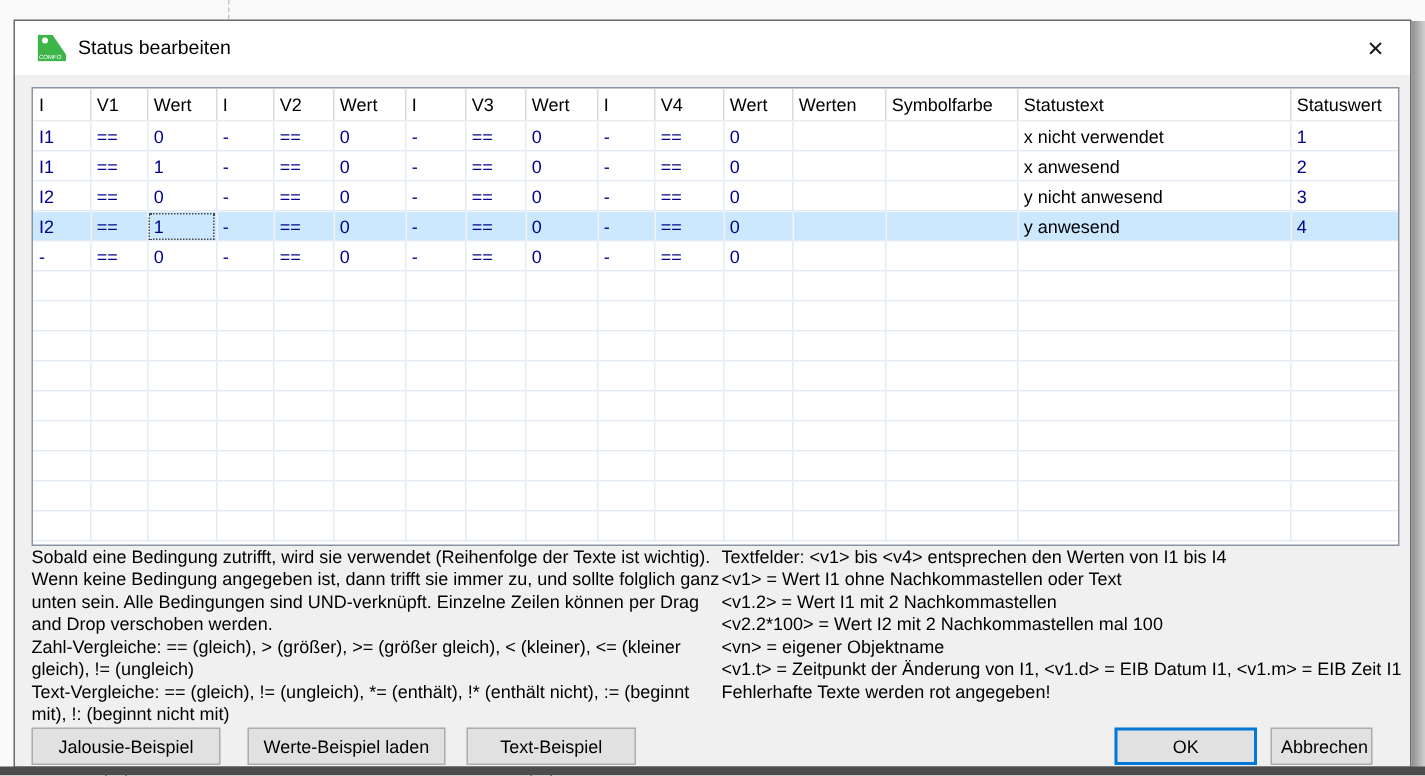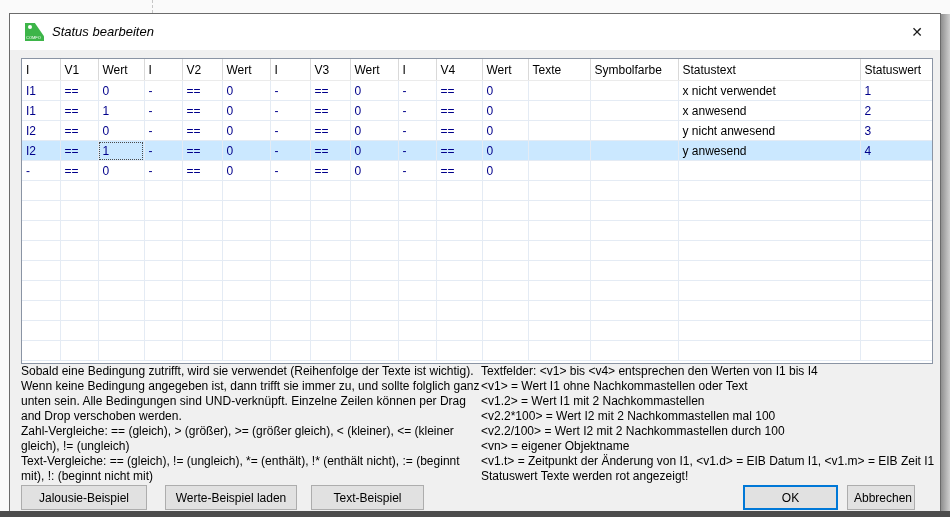--- a/index.html
+++ b/index.html
@@ -18,21 +18,21 @@
     background:linear-gradient(to right,#8f8f8f,#cfcfcf);}
   .shadow-bottom{position:absolute;left:0;top:511px;width:950px;height:6px;background:#4c4c4c;}
 
   .titlebar{position:absolute;left:0;top:0;right:0;height:36px;background:#ffffff;}
   .title-icon{
     position:absolute;left:15px;top:9px;width:19px;height:18px;background:#3db549;
     clip-path:polygon(0 0,52% 0,100% 74%,100% 100%,0 100%);
   }
   .title-icon .dot{position:absolute;left:3px;top:2px;width:4px;height:4px;border-radius:50%;background:#ffffff;}
   .title-icon .micro{position:absolute;left:1px;bottom:1px;font-size:4px;line-height:4px;color:#ffffff;letter-spacing:0;}
-  .title-text{position:absolute;left:42px;top:10px;font-size:13px;color:#000000;font-style:italic;}
+  .title-text{position:absolute;left:42px;top:10px;font-size:13px;color:#000000;}
   .close-btn{
     position:absolute;right:2px;top:0;width:42px;height:36px;
     display:flex;align-items:center;justify-content:center;
     font-size:14px;color:#1a1a1a;cursor:default;
   }
 
   .grid-wrap{
     position:absolute;left:11px;top:44px;width:912px;height:306px;
     background:#ffffff;border:1px solid #8a94a4;box-sizing:border-box;overflow:hidden;
   }
@@ -112,21 +112,21 @@
             <th>Wert</th>
             <th>I</th>
             <th>V2</th>
             <th>Wert</th>
             <th>I</th>
             <th>V3</th>
             <th>Wert</th>
             <th>I</th>
             <th>V4</th>
             <th>Wert</th>
-            <th>Texte</th>
+            <th>Werten</th>
             <th>Symbolfarbe</th>
             <th>Statustext</th>
             <th>Statuswert</th>
           </tr>
         </thead>
       <tbody>
           <tr>
             <td>I1</td>
             <td>==</td>
             <td>0</td>
@@ -385,24 +385,23 @@
   <div class="notes-left">
       <p>Sobald eine Bedingung zutrifft, wird sie verwendet (Reihenfolge der Texte ist wichtig). Wenn keine Bedingung angegeben ist, dann trifft sie immer zu, und sollte folglich ganz unten sein. Alle Bedingungen sind UND-verknüpft. Einzelne Zeilen können per Drag and Drop verschoben werden.</p>
       <p>Zahl-Vergleiche: == (gleich), &gt; (größer), &gt;= (größer gleich), &lt; (kleiner), &lt;= (kleiner gleich), != (ungleich)</p>
       <p>Text-Vergleiche: == (gleich), != (ungleich), *= (enthält), !* (enthält nicht), := (beginnt mit), !: (beginnt nicht mit)</p>
     </div>
   <div class="notes-right">
       <div>Textfelder: &lt;v1&gt; bis &lt;v4&gt; entsprechen den Werten von I1 bis I4</div>
       <div>&lt;v1&gt; = Wert I1 ohne Nachkommastellen oder Text</div>
       <div>&lt;v1.2&gt; = Wert I1 mit 2 Nachkommastellen</div>
       <div>&lt;v2.2*100&gt; = Wert I2 mit 2 Nachkommastellen mal 100</div>
-      <div>&lt;v2.2/100&gt; = Wert I2 mit 2 Nachkommastellen durch 100</div>
       <div>&lt;vn&gt; = eigener Objektname</div>
       <div>&lt;v1.t&gt; = Zeitpunkt der Änderung von I1, &lt;v1.d&gt; = EIB Datum I1, &lt;v1.m&gt; = EIB Zeit I1</div>
-      <div>Statuswert Texte werden rot angezeigt!</div>
+      <div>Fehlerhafte Texte werden rot angegeben!</div>
     </div>
 
   <button class="btn btn-jalousie">Jalousie-Beispiel laden</button>
   <button class="btn btn-werte">Werte-Beispiel laden</button>
   <button class="btn btn-text">Text-Beispiel laden</button>
   <button class="btn btn-ok">OK</button>
   <button class="btn btn-cancel">Abbrechen</button>
 
 </div>
 

